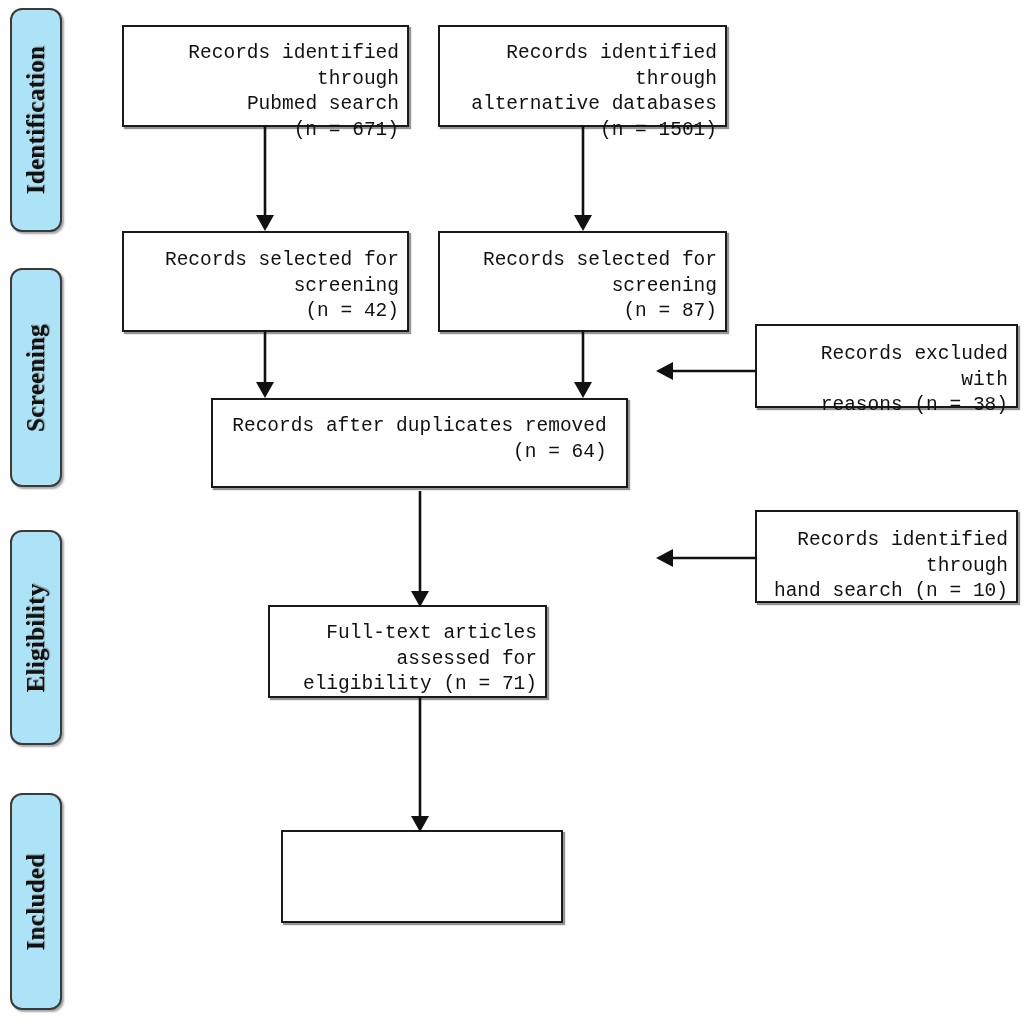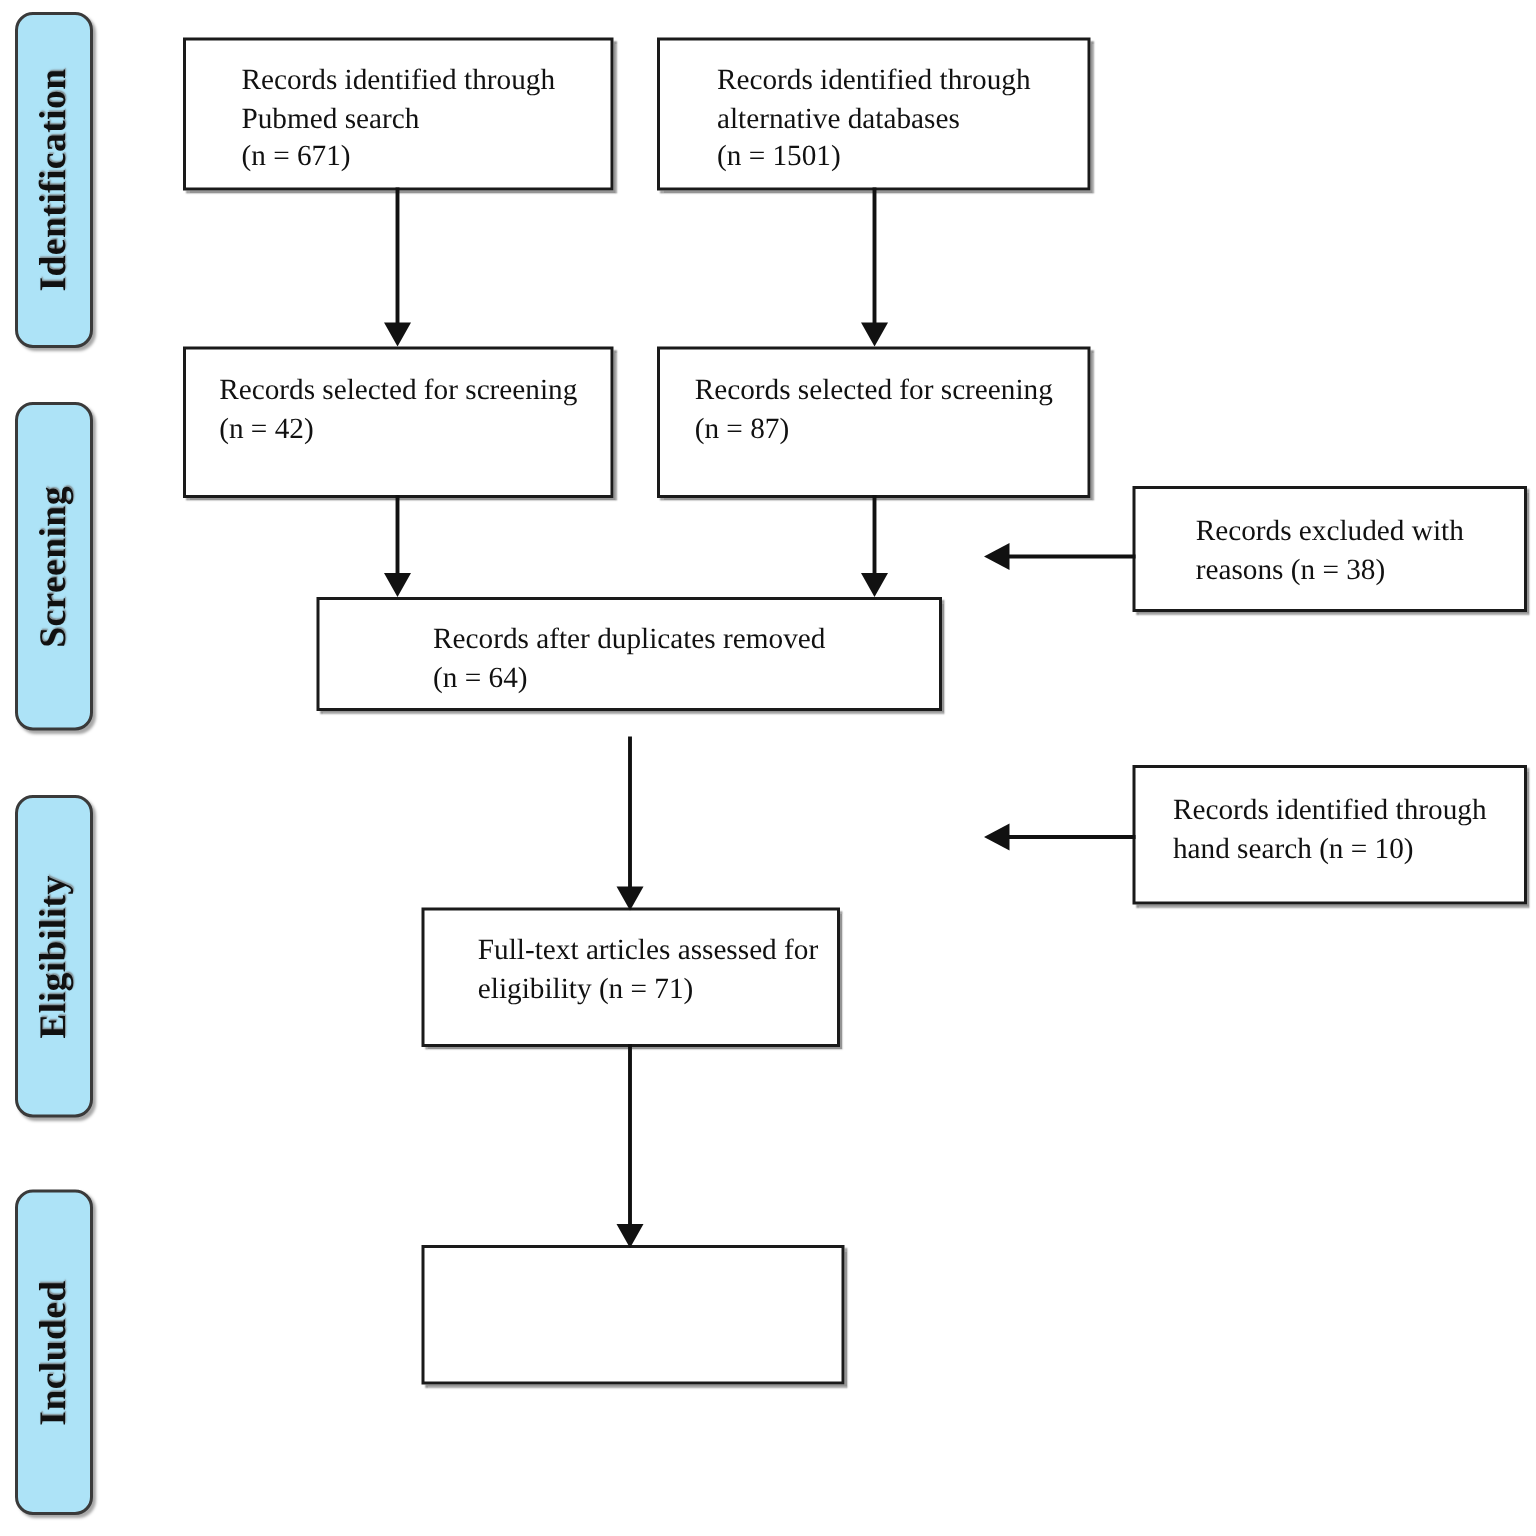--- a/index.html
+++ b/index.html
@@ -46,22 +46,22 @@
     box-sizing: border-box;
     background: #ffffff;
     border: 2px solid #1a1a1a;
     box-shadow: 2px 2px 1px rgba(60,60,60,0.55);
     display: flex;
     align-items: flex-start;
     justify-content: center;
   }
   .flow-box .box-text {
     display: block;
-    text-align: left;
-    font-family: Liberation Serif, serif;
+    text-align: right;
+    font-family: Liberation Mono, monospace;
     font-size: 19.5px;
     line-height: 1.32;
     color: #111111;
     white-space: pre-line;
     padding: 0 8px;
   }
 
   
   .conn {
     position: absolute;
@@ -116,31 +116,31 @@
   <div class="flow-box" style="left:438px; top:231px; width:289px; height:101px; padding-top:15px;">
     <span class="box-text">Records selected for screening
 (n = 87)</span>
   </div>
 
   <div class="flow-box" style="left:755px; top:324px; width:263px; height:84px; padding-top:16px;">
     <span class="box-text">Records excluded with
 reasons (n = 38)</span>
   </div>
 
-  <div class="flow-box" style="left:211px; top:398px; width:417px; height:76px; padding-top:14px;">
+  <div class="flow-box" style="left:211px; top:398px; width:417px; height:90px; padding-top:14px;">
     <span class="box-text">Records after duplicates removed
 (n = 64)</span>
   </div>
 
   <div class="flow-box" style="left:755px; top:510px; width:263px; height:93px; padding-top:16px;">
     <span class="box-text">Records identified through
 hand search (n = 10)</span>
   </div>
 
-  <div class="flow-box" style="left:281px; top:605px; width:279px; height:93px; padding-top:14px;padding-left:23px;">
+  <div class="flow-box" style="left:268px; top:605px; width:279px; height:93px; padding-top:14px;padding-left:23px;">
     <span class="box-text">Full-text articles assessed for
 eligibility (n = 71)</span>
   </div>
 
   <div class="flow-box" style="left:281px; top:830px; width:282px; height:93px; padding-top:14px;">
     <span class="box-text"></span>
   </div>
 
   <svg class="conn" style="left:245px; top:125px;" width="40" height="110" viewBox="0 0 40 110">
     <line x1="20" y1="0" x2="20" y2="93"></line>

